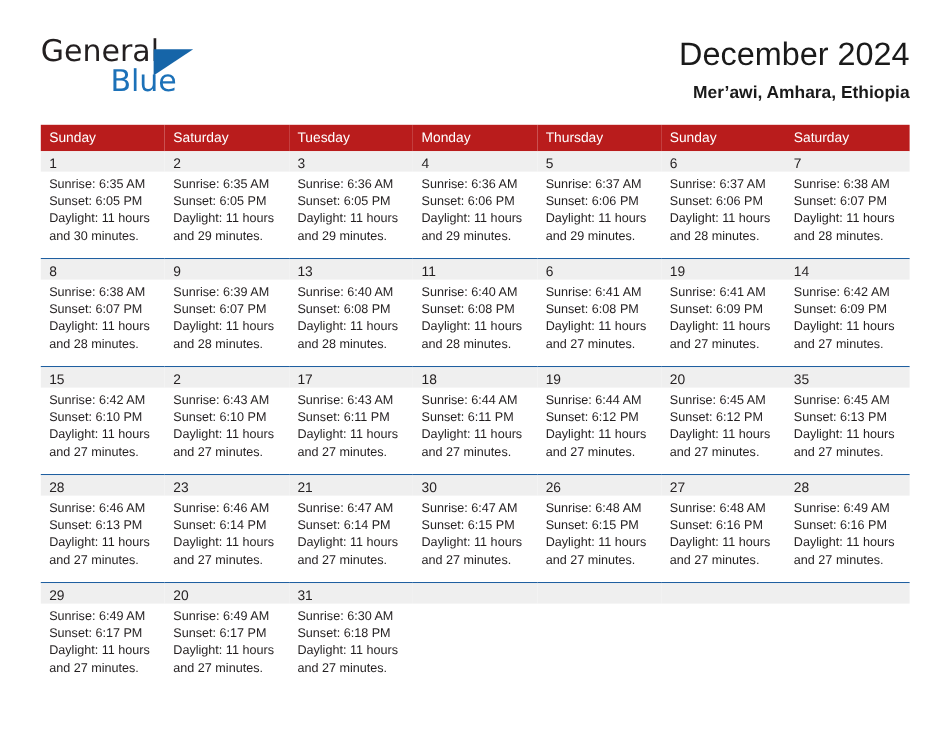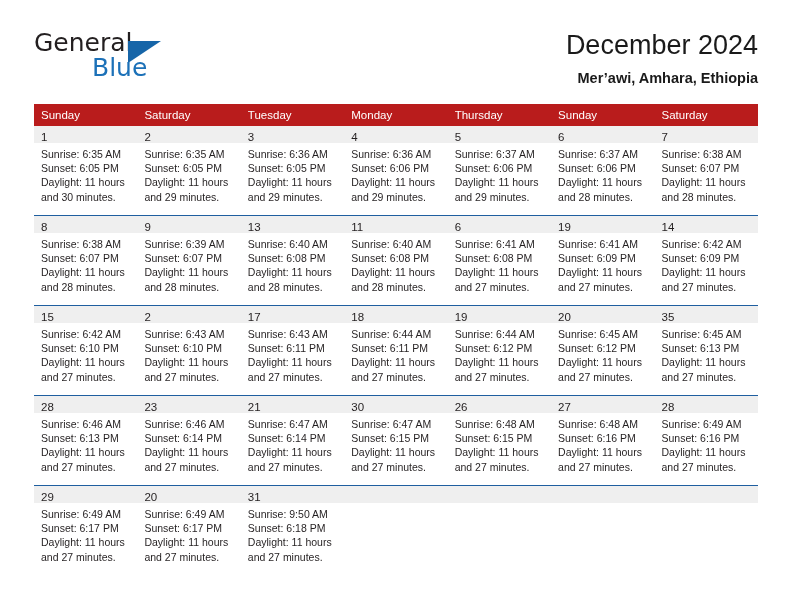--- a/index.html
+++ b/index.html
@@ -533,21 +533,21 @@
                 <div>Sunset: 6:17 PM</div>
                 <div>Daylight: 11 hours</div>
                 <div>and 27 minutes.</div>
               </div>
             </div>
           </td>
         <td>
             <div class="cell">
               <div class="daynum-band"><span class="daynum">31</span></div>
               <div class="cell-lines">
-                <div>Sunrise: 9:50 AM</div>
+                <div>Sunrise: 6:30 AM</div>
                 <div>Sunset: 6:18 PM</div>
                 <div>Daylight: 11 hours</div>
                 <div>and 27 minutes.</div>
               </div>
             </div>
           </td>
         <td>
             <div class="cell empty">
               <div class="daynum-band"><span class="daynum"></span></div>
               <div class="cell-lines"></div>

